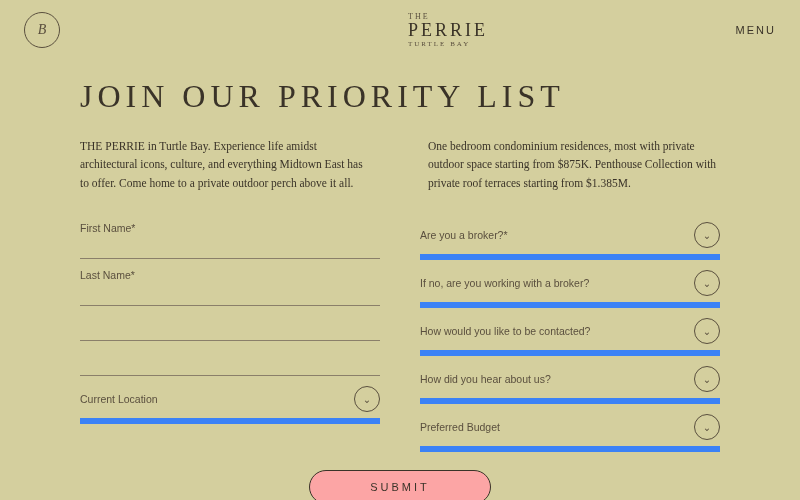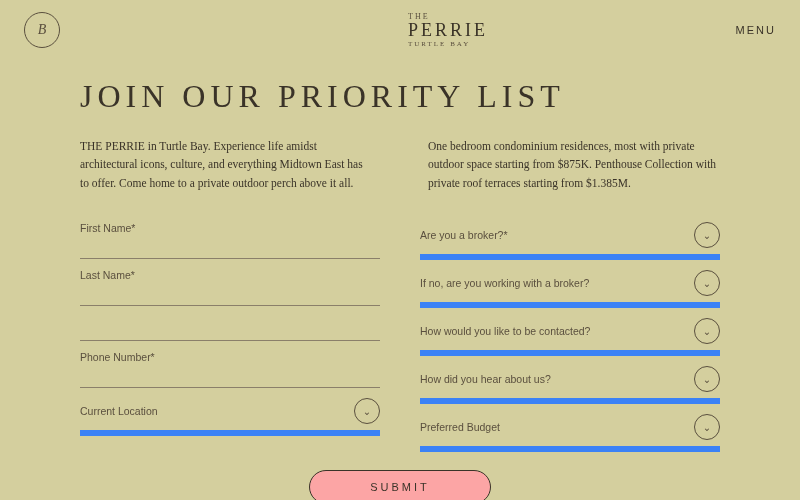--- a/index.html
+++ b/index.html
@@ -224,21 +224,20 @@
         <input type="text" style="">
       </div>
       <div class="form-field">
         <label>Last Name*</label>
         <input type="text" style="">
       </div>
       <div class="form-field">
         <input type="text" style="">
       </div>
       <div class="form-field">
-        <label>Phone Number*</label>
         <input type="text" style="">
       </div>
       <div class="dropdown-field">
         <label>Current Location</label>
         <div class="dropdown-arrow">⌄</div>
       </div>
     </div>
 
     <div class="form-col">
       <div class="dropdown-field">

